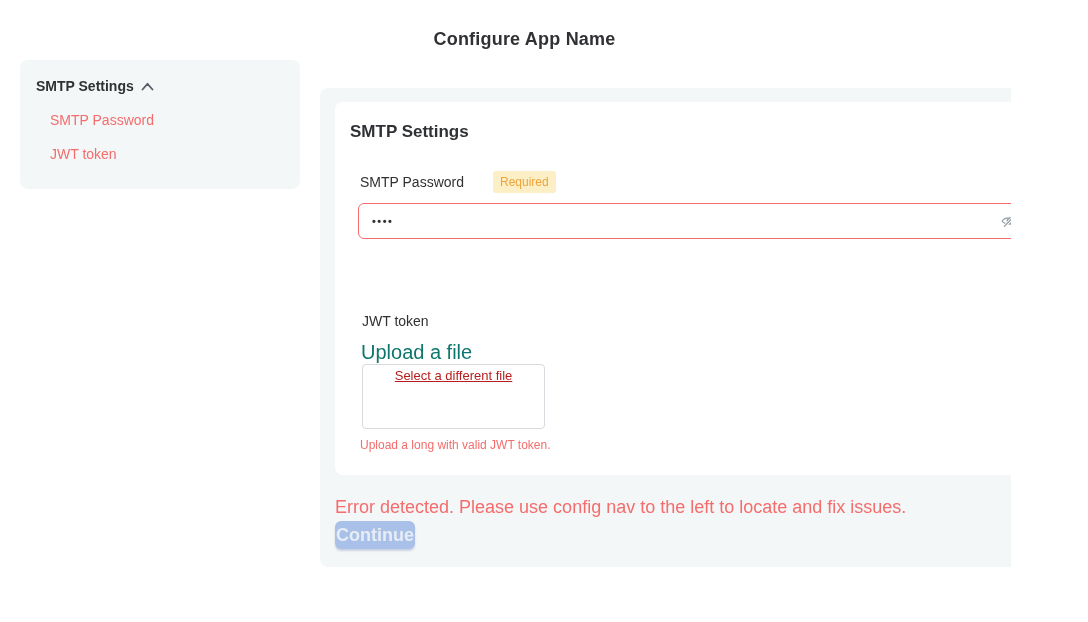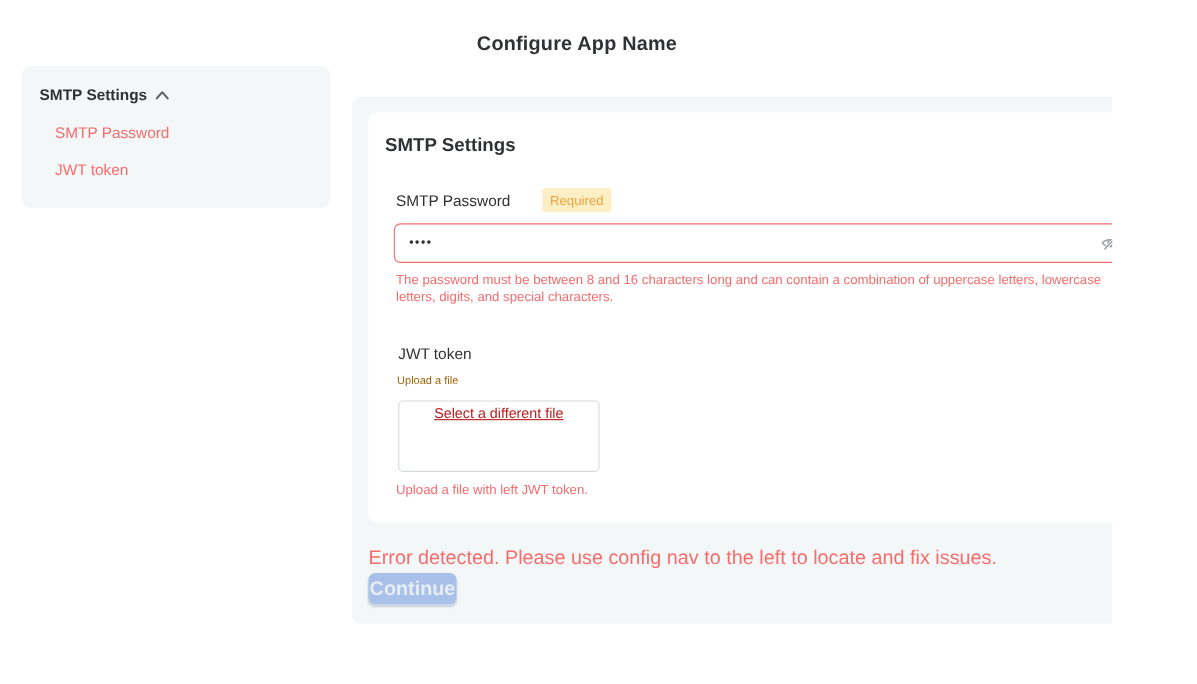--- a/index.html
+++ b/index.html
@@ -52,21 +52,21 @@
     padding:0 34px 0 13px; outline:none; background:#fff;
     font-family:"Liberation Sans", sans-serif;
     font-size:11px; font-weight:bold; letter-spacing:1.5px; color:#303133;
   }
   .eye-icon { position:absolute; right:12px; top:50%; transform:translateY(-50%); cursor:pointer; display:block; }
 
   .error-note { color:#f56c6c; font-size:12px; line-height:16px; }
   .pw-note { position:absolute; left:25px; top:144px; width:662px; }
 
   .jwt-label    { position:absolute; left:27px; top:211px; font-size:14px; color:#303133; }
-  .upload-label { position:absolute; left:26px; top:239px; font-size:10px; color:#a16207; }
+  .upload-label { position:absolute; left:26px; top:239px; font-size:20px; color:#0f766e; }
 
   .upload-box {
     position:absolute; left:27px; top:262px; width:183px; height:65px;
     border:1px solid #d6d9de; border-radius:4px; background:#fff; text-align:center;
   }
   .file-row { display:flex; align-items:center; justify-content:center; gap:7px; margin-top:12px; }
   .check-icon { display:block; flex:0 0 auto; }
   .file-name { font-size:16px; color:#303133; }
   .trash-icon { display:block; flex:0 0 auto; cursor:pointer; }
   .file-link { display:inline-block; margin-top:3px; font-size:13px; color:#b91c1c; text-decoration:underline; cursor:pointer; }
@@ -112,30 +112,29 @@
       <div class="pw-wrap">
         <input class="pw-input" type="text" readonly="" value="••••" style="">
         <svg class="eye-icon" width="17" height="15" viewBox="0 0 18 15">
           <path d="M1.2 7.5 C4 3.2 14 3.2 16.8 7.5 C14 11.8 4 11.8 1.2 7.5 Z" fill="none" stroke="#9aa0a6" stroke-width="1.4"></path>
           <circle cx="9" cy="7.5" r="2.4" fill="none" stroke="#9aa0a6" stroke-width="1.4"></circle>
           <line x1="3.6" y1="13.6" x2="14.6" y2="1.6" stroke="#ffffff" stroke-width="3"></line>
           <line x1="3.6" y1="13.2" x2="14.4" y2="1.8" stroke="#9aa0a6" stroke-width="1.4" stroke-linecap="round"></line>
         </svg>
       </div>
 
-      <p class="error-note pw-note">The password must be between 8 and 16 characters long and can contain a combination of uppercase letters, lowercase letters, digits, and special characters.</p>
 
       <div class="jwt-label">JWT token</div>
       <div class="upload-label">Upload a file</div>
 
       <div class="upload-box">
         <a class="file-link">Select a different file</a>
       </div>
 
-      <p class="error-note jwt-note">Upload a file with left JWT token.</p>
+      <p class="error-note jwt-note">Upload a long with valid JWT token.</p>
     </div>
 
     <p class="panel-error">Error detected. Please use config nav to the left to locate and fix issues.</p>
     <button class="continue-btn" disabled="">Continue</button>
 
   </section>
 
 </div>
 
 </body></html>

